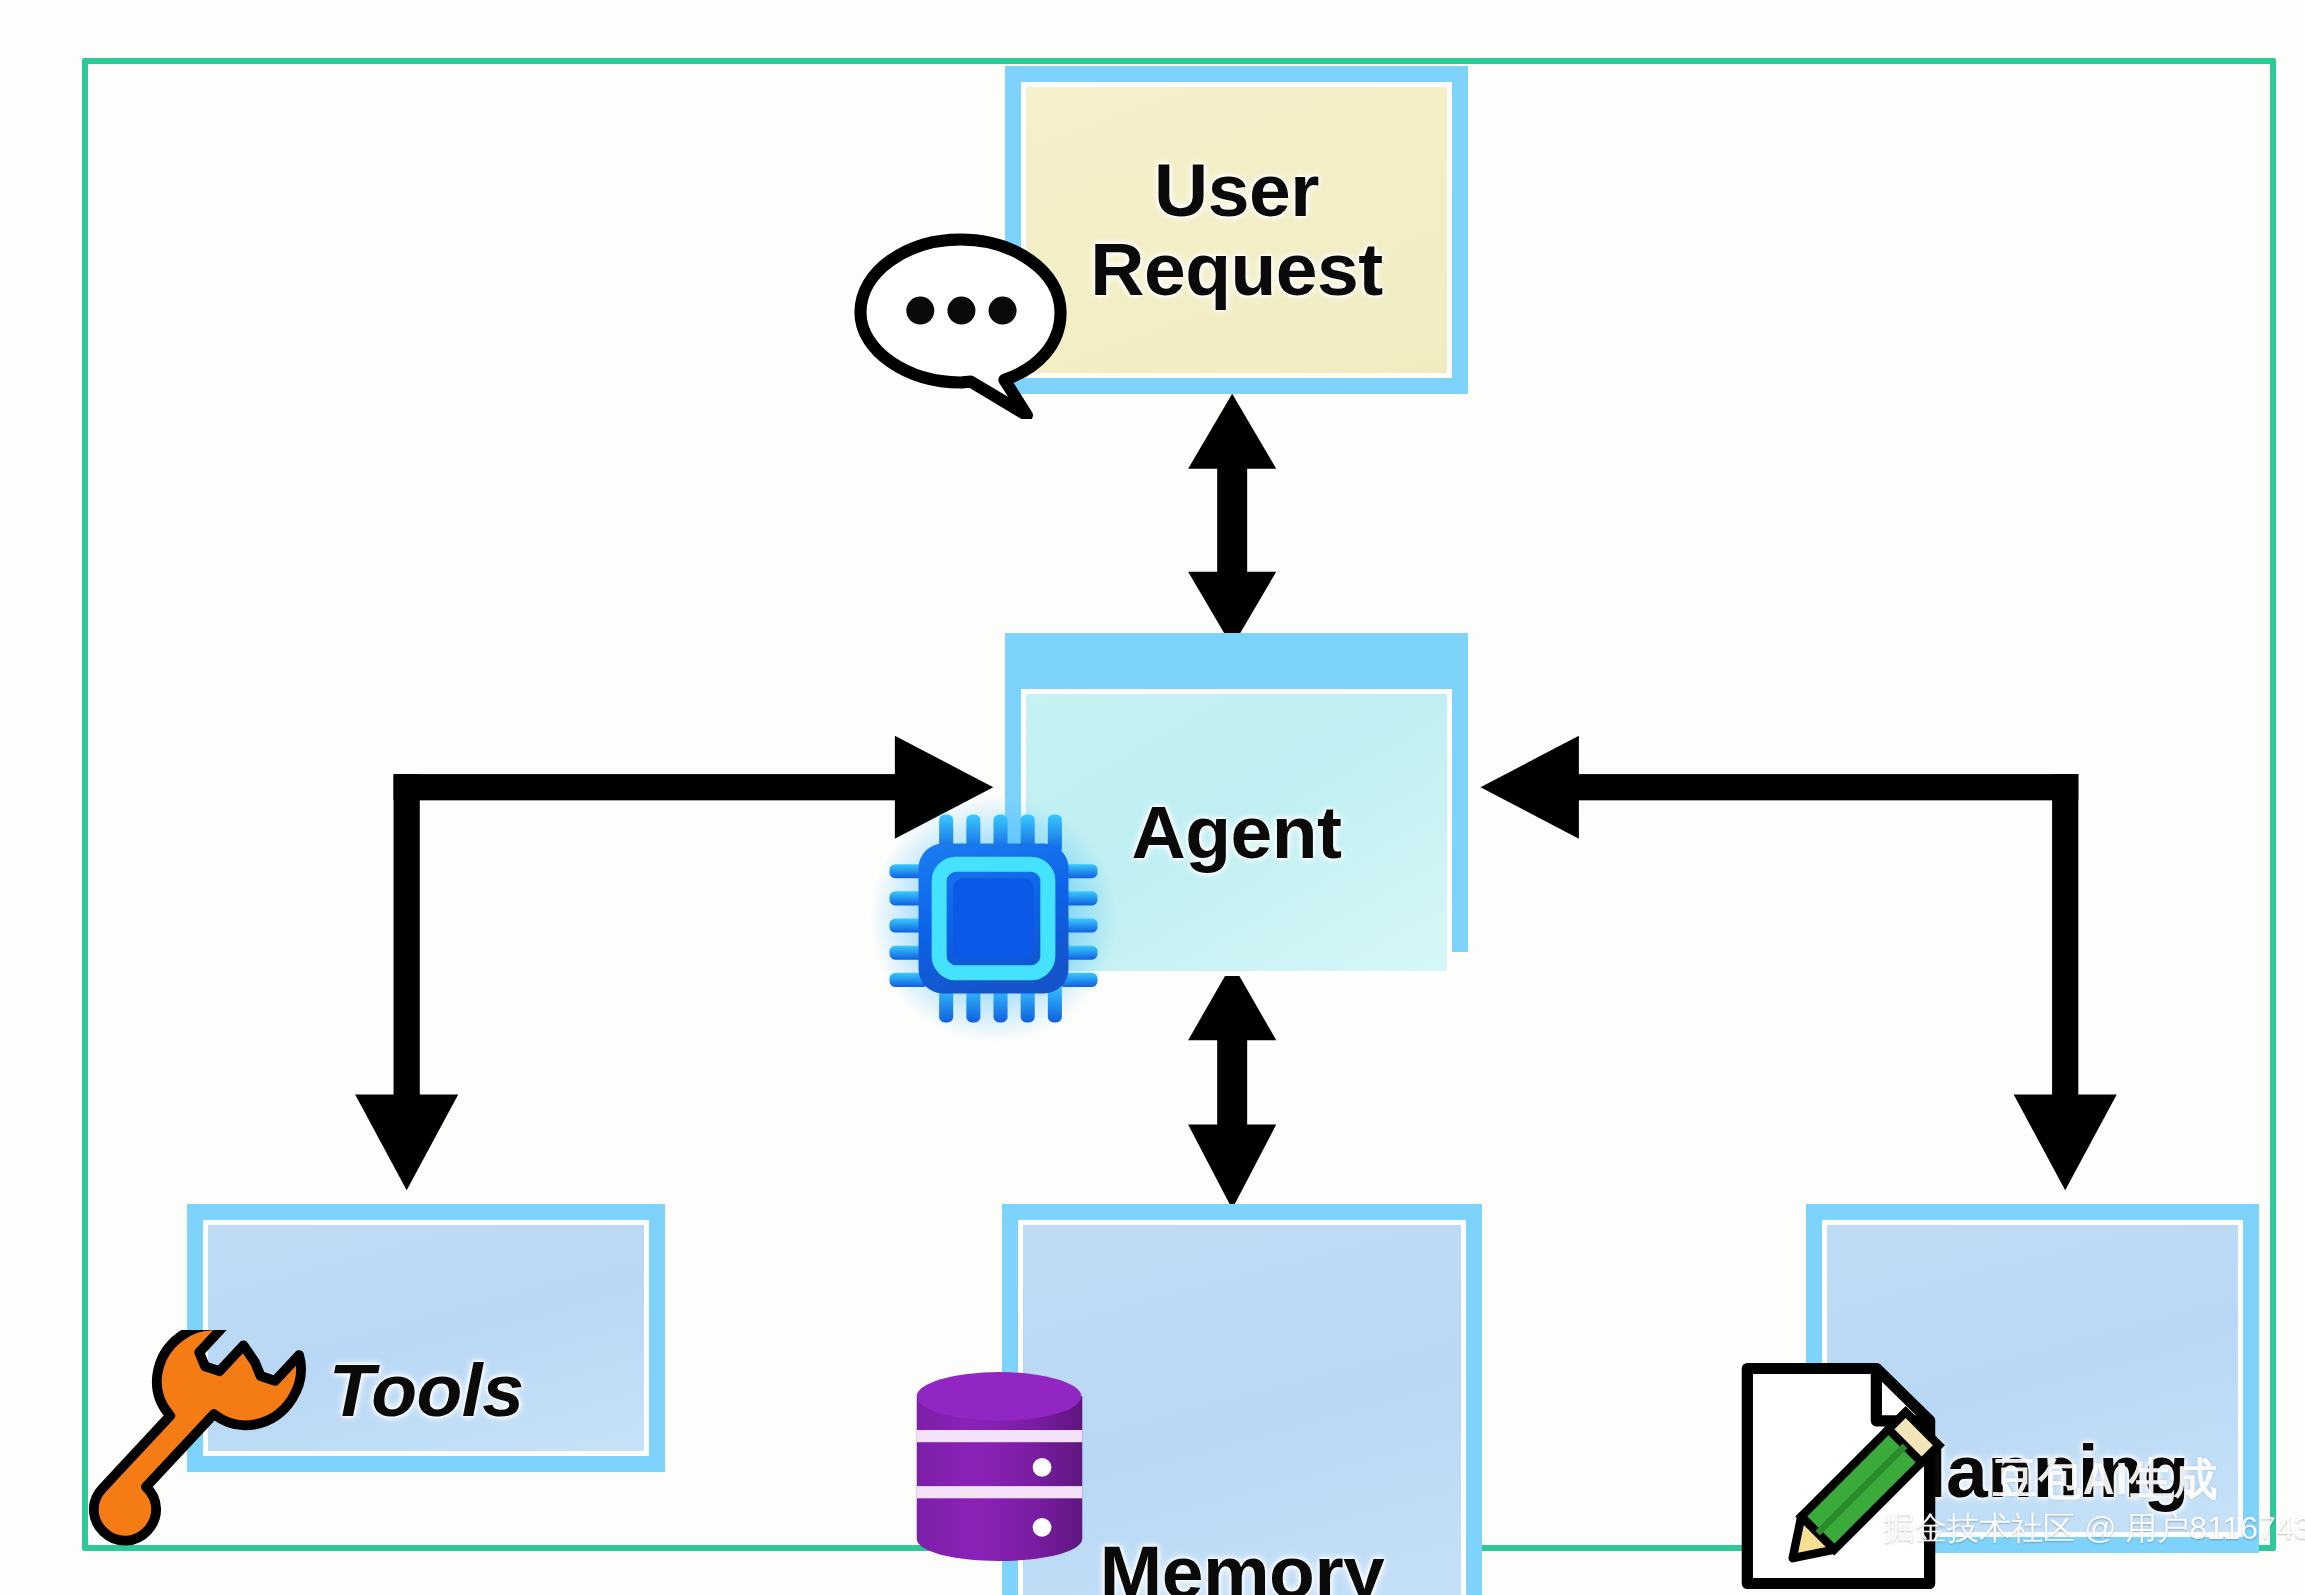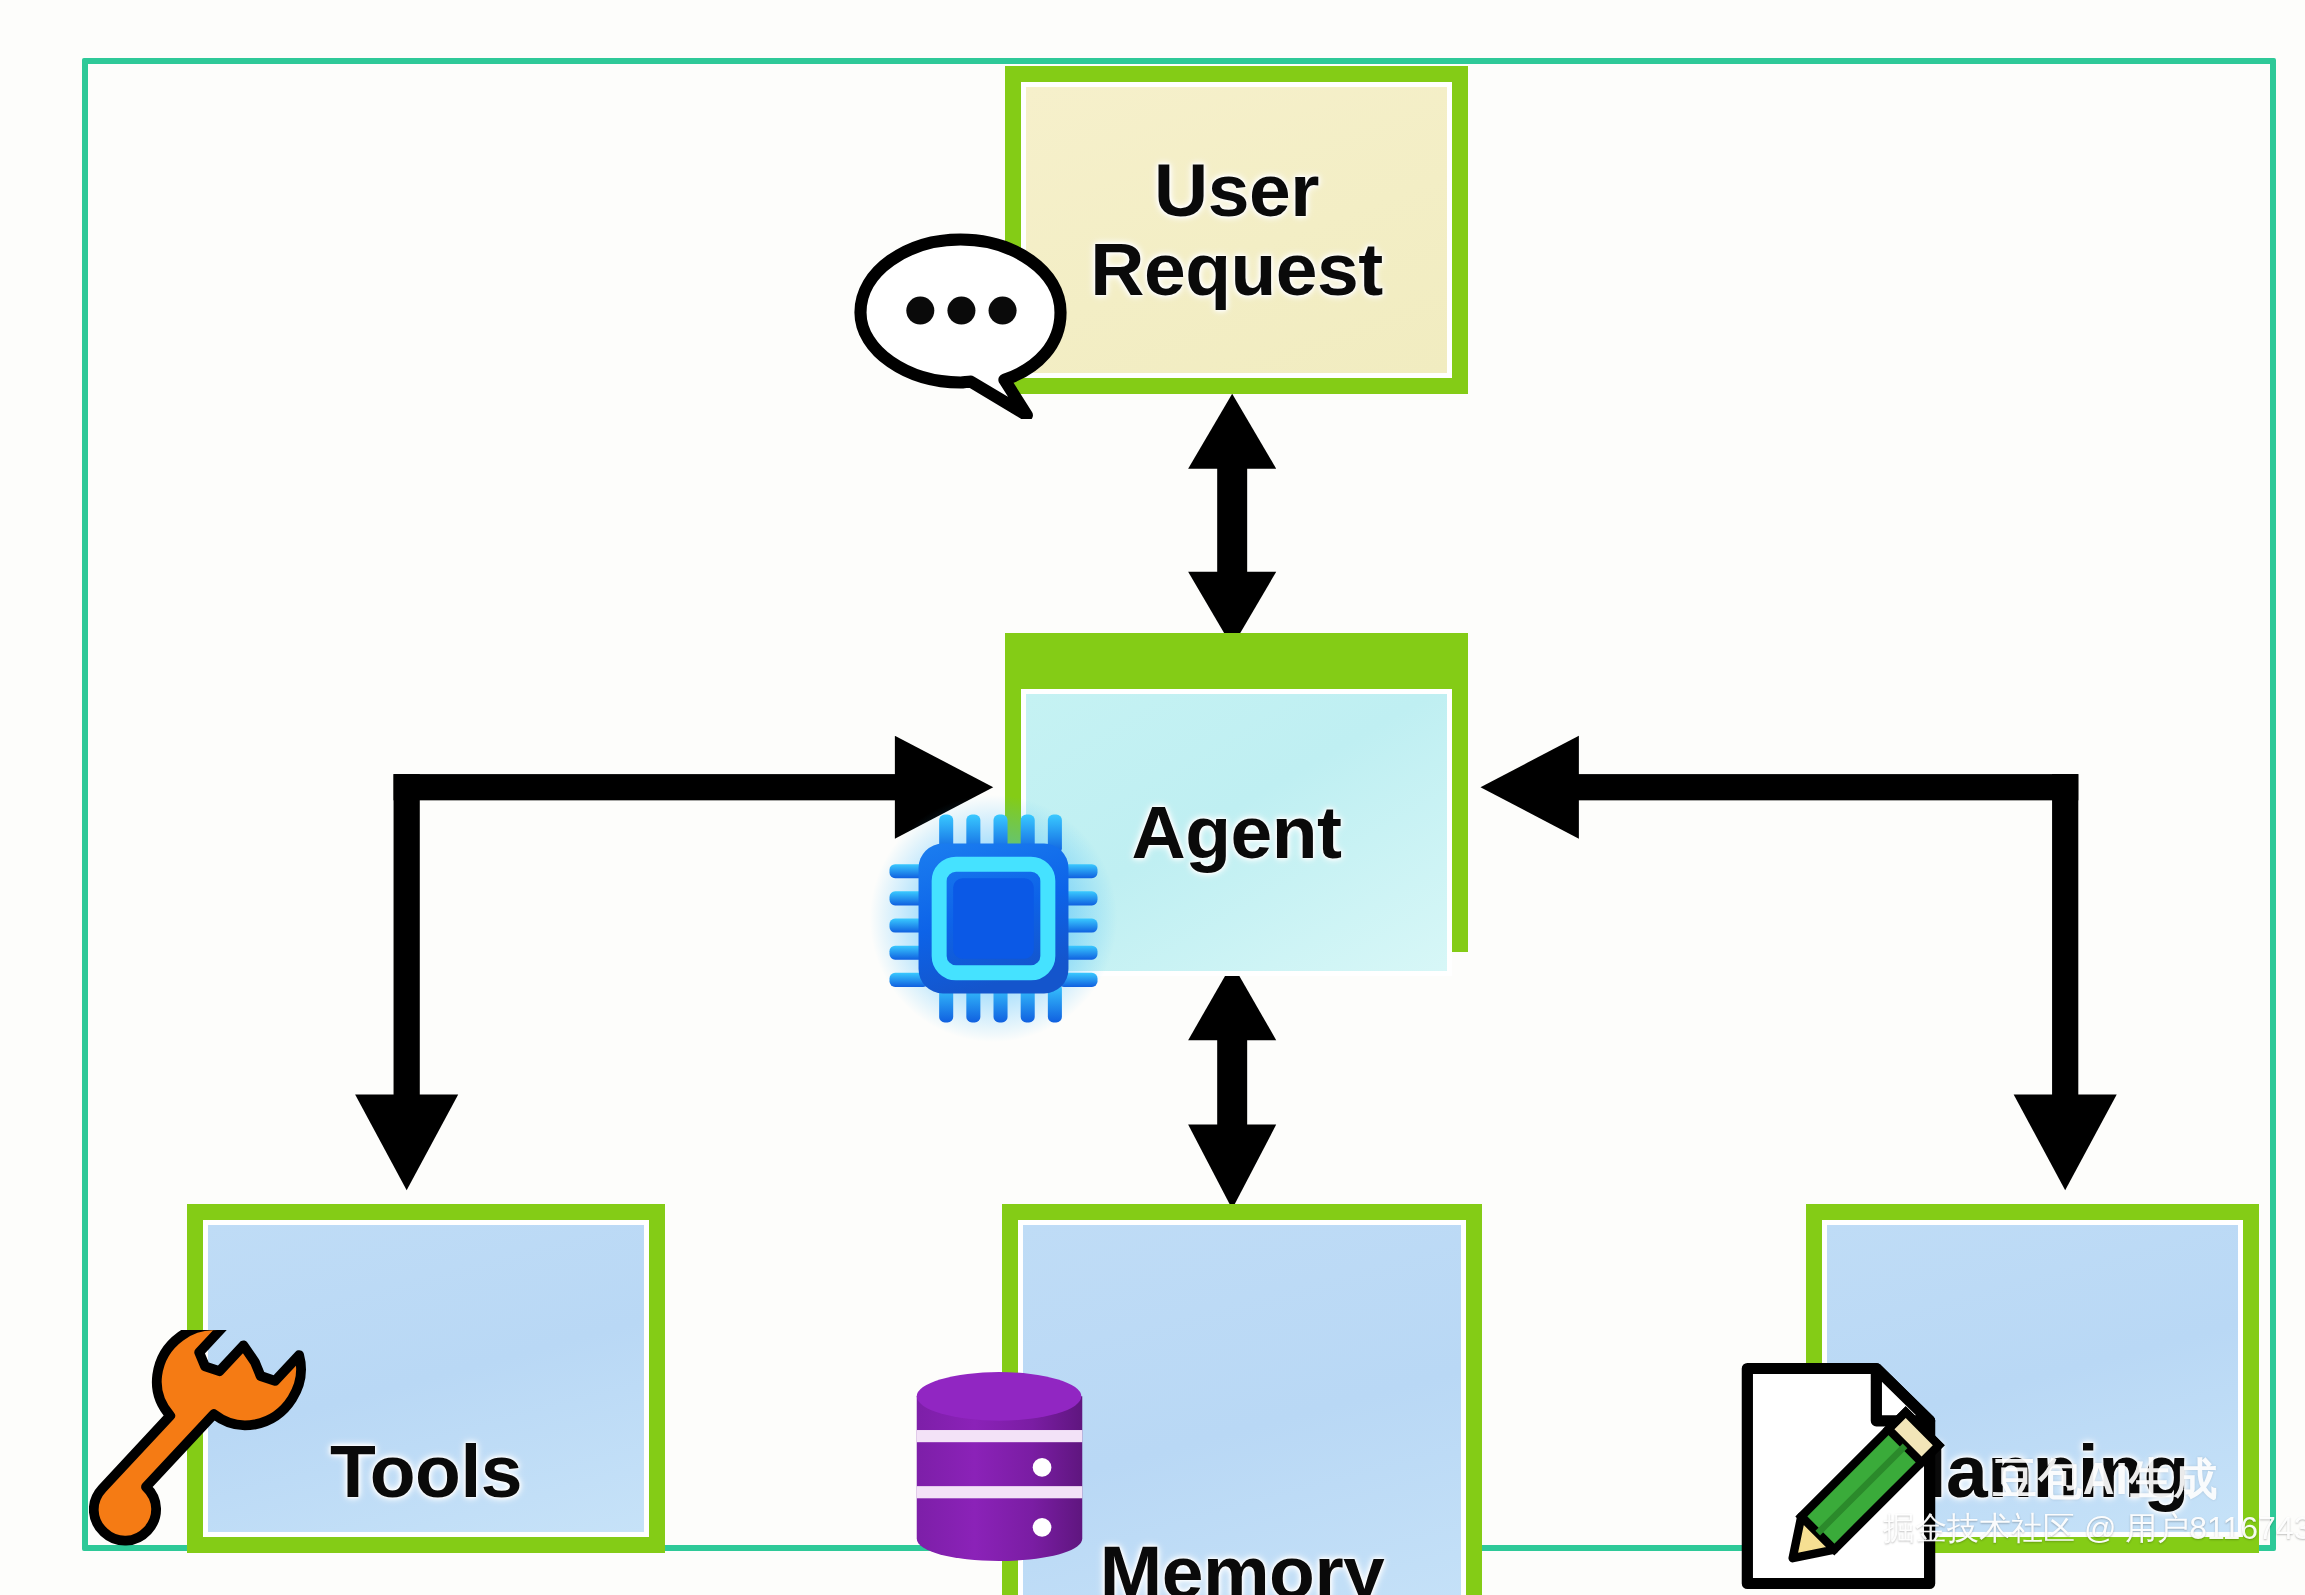--- a/index.html
+++ b/index.html
@@ -1,38 +1,38 @@
 <!DOCTYPE html>
 <html style="font-size:15px"><head>
 <meta charset="utf-8">
 <style>
   html,body{margin:0;padding:0;background:#fdfdfa;}
   body{font-family:"Liberation Sans",sans-serif;}
   #stage{position:relative;width:2306px;height:1596px;background:#fdfdfb;overflow:hidden;}
   #frame{position:absolute;left:82px;top:58px;width:2194px;height:1493px;border:6.6px solid #2ec998;box-sizing:border-box;border-radius:1.9px;}
 
-  .node{position:absolute;box-sizing:border-box;background:#84cc16;padding:16px;}
+  .node{position:absolute;box-sizing:border-box;background:#7dd3fc;padding:16px;}
   .node .inner{width:100%;height:100%;box-sizing:border-box;border:5.6px solid #ffffff;display:flex;align-items:center;justify-content:center;text-align:center;}
   .node .lbl{color:#0a0a0a;font-weight:700;line-height:1.06;letter-spacing:-0.5px;
     text-shadow:0 0 9.4px #fff,0 0 6.6px #fff,0 0 3.7px #fff,0 0 1.9px #fff;}
 
   
   #user-request{left:1005px;top:66px;width:463px;height:328px;}
   #user-request .inner{background:linear-gradient(160deg,#f6f0cb 0%,#f3eec5 55%,#f1ecc0 100%);}
   #user-request .lbl{font-size:75px;}
 
   
   #agent{left:1005px;top:633px;width:463px;height:319px;}
   #agent .inner{background:linear-gradient(150deg,#c5f2f3 0%,#bfeff2 45%,#d7f7f7 100%);margin-top:40px;}
   #agent .lbl{font-size:75px;}
 
   
   .bottom .inner{background:linear-gradient(165deg,#bfdcf6 0%,#b9d8f5 50%,#c6e2f8 100%);}
   .bottom .lbl{font-size:75px;}
-  #tools{left:187px;top:1204px;width:478px;height:349px;}
+  #tools{left:187px;top:1204px;width:478px;height:268px;font-style:italic;}
   #memory{left:1002px;top:1204px;width:480px;height:450px;}
   #planning{left:1806px;top:1204px;width:453px;height:349px;}
   #tools .inner, #memory .inner{align-items:flex-end;padding-bottom:20.6px;}
   #planning .inner{align-items:flex-end;padding-bottom:20.6px;}
 
   
   #wires{position:absolute;left:0;top:0;width:2306px;height:1596px;pointer-events:none;}
 
   
   #speech-bubble{position:absolute;left:853px;top:232px;width:215px;height:187px;}

